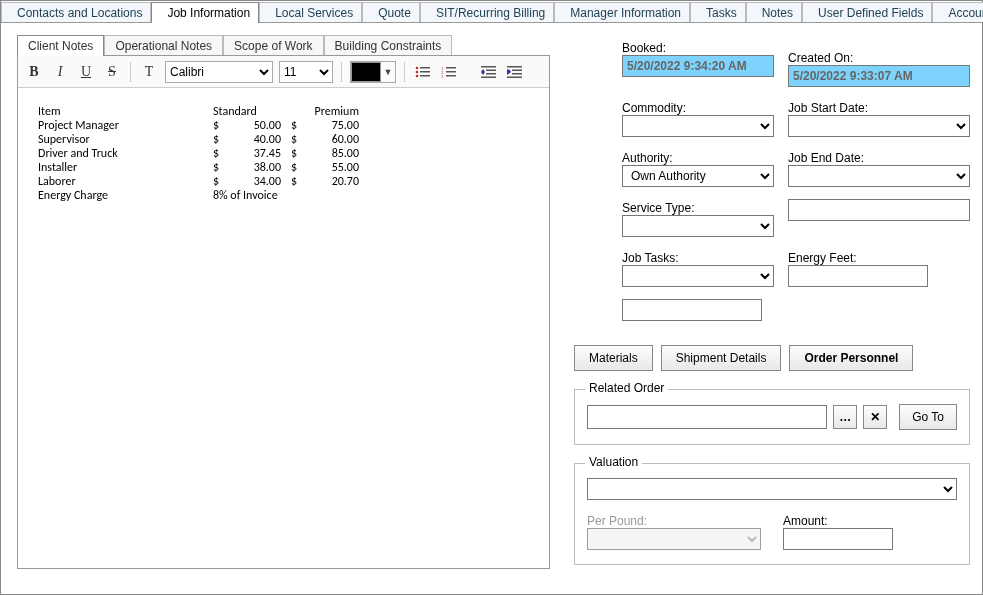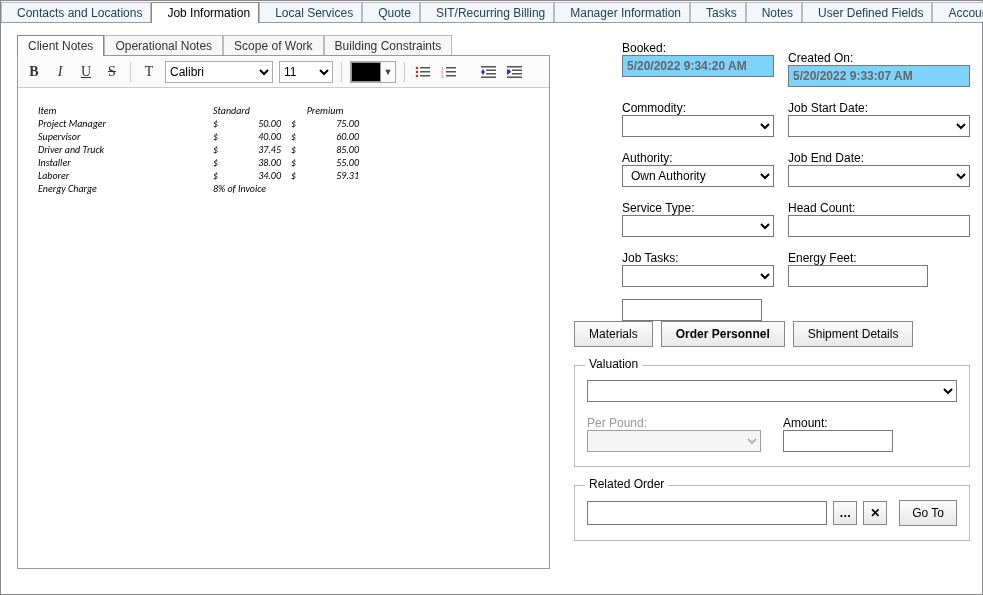--- a/index.html
+++ b/index.html
@@ -142,34 +142,33 @@
     align-items: center;
     justify-content: center;
     font-size: 9px;
     color: #444;
   }
   .editor-body {
     background: #fff;
     padding: 16px 20px 10px 20px;
     height: 480px;
     font-family: Calibri, sans-serif;
-    font-size: 10px;
+    font-size: 12px;
     color: #000;
     overflow: auto;
-    font-style: italic;
   }
   .price-row { display: flex; }
   .price-row .c1 { width: 175px; }
   .price-row .c2 { width: 14px; text-align: left;}
   .price-row .c3 { width: 54px; text-align: right; }
   .price-row .csp { width: 10px;}
   .price-row .c4 { width: 14px; text-align: left;}
   .price-row .c5 { width: 54px; text-align: right;}
   .price-head .c2c3 { width: 68px; text-align: left;}
-  .price-head .c4c5 { width: 68px; text-align: center;}
+  .price-head .c4c5 { width: 68px; text-align: right;}
 
   
   .right {
     flex: 1;
     padding-left: 24px;
     padding-top: 6px;
   }
   .form-grid {
     display: grid;
     grid-template-columns: 152px 182px;
@@ -191,21 +190,21 @@
     background: #fff;
   }
   .fld-input[readonly] {
     background: #7dd3fc;
     color: #666;
     font-weight: bold;
   }
   .btn-row {
     display: flex;
     gap: 8px;
-    margin-top: 0;
+    margin-top: 24px;
   }
   .btn {
     height: 26px;
     border: 1px solid #888;
     background: linear-gradient(#fdfdfd, #e8e8e8);
     font-size: 12px;
     padding: 0 14px;
     cursor: default;
     display: inline-flex;
     align-items: center;
@@ -395,21 +394,21 @@
                 <span class="csp"></span>
                 <span class="c4">$</span>
                 <span class="c5">55.00</span>
               </div>
               <div class="price-row">
                 <span class="c1">Laborer</span>
                 <span class="c2">$</span>
                 <span class="c3">34.00</span>
                 <span class="csp"></span>
                 <span class="c4">$</span>
-                <span class="c5">59.31</span>
+                <span class="c5">20.70</span>
               </div>
             </div>
           <div class="price-row">
             <span class="c1">Energy Charge</span>
             <span>8% of Invoice</span>
           </div>
         </div>
       </div>
     </div>
 
@@ -441,67 +440,66 @@
         <div style="margin-top:10px;">
           <div class="fld-label">Job End Date:</div>
           <select class="fld-select"><option></option></select>
         </div>
         <div style="margin-top:10px;">
           <div class="fld-label">Service Type:</div>
           <select class="fld-select"><option></option></select>
         </div>
 
         <div style="margin-top:10px;">
-          <div class="fld-label">Head Count:</div>
           <input class="fld-input" value="" style="">
         </div>
         <div style="margin-top:10px;">
           <div class="fld-label">Job Tasks:</div>
           <select class="fld-select"><option></option></select>
         </div>
 
         <div style="margin-top:10px;">
           <div class="fld-label">Energy Feet:</div>
           <input class="fld-input" style="width: 140px;" value="">
         </div>
         <div style="margin-top:10px;">
           <input class="fld-input" style="width: 140px;" value="">
         </div>
       </div>
 
       <div class="btn-row">
         <span class="btn">Materials</span>
+        <span class="btn">Shipment Details</span>
         <span class="btn bold">Order Personnel</span>
-        <span class="btn">Shipment Details</span>
+      </div>
+
+      <div class="groupbox">
+        <span class="legend">Related Order</span>
+        <div class="ro-row">
+          <input class="ro-input" value="" style="">
+          <span class="sq-btn">
+            <span>…</span>
+          </span>
+          <span class="sq-btn">
+            <span>✕</span>
+          </span>
+          <span class="btn" style="margin-left:6px; padding:0 12px;">Go To</span>
+        </div>
       </div>
 
       <div class="groupbox">
         <span class="legend">Valuation</span>
         <select class="fld-select" style="width:100%;"><option></option></select>
         <div class="val-grid" style="margin-top:12px;">
           <div>
             <div class="fld-label muted">Per Pound:</div>
             <select class="fld-select disabled-select" disabled=""><option></option></select>
           </div>
           <div>
             <div class="fld-label">Amount:</div>
             <input class="fld-input" style="width: 110px;" value="">
           </div>
         </div>
       </div>
 
-      <div class="groupbox">
-        <span class="legend">Related Order</span>
-        <div class="ro-row">
-          <input class="ro-input" value="" style="">
-          <span class="sq-btn">
-            <span>…</span>
-          </span>
-          <span class="sq-btn">
-            <span>✕</span>
-          </span>
-          <span class="btn" style="margin-left:6px; padding:0 12px;">Go To</span>
-        </div>
-      </div>
-
     </div>
   </div>
 </div>
 
 </body></html>

